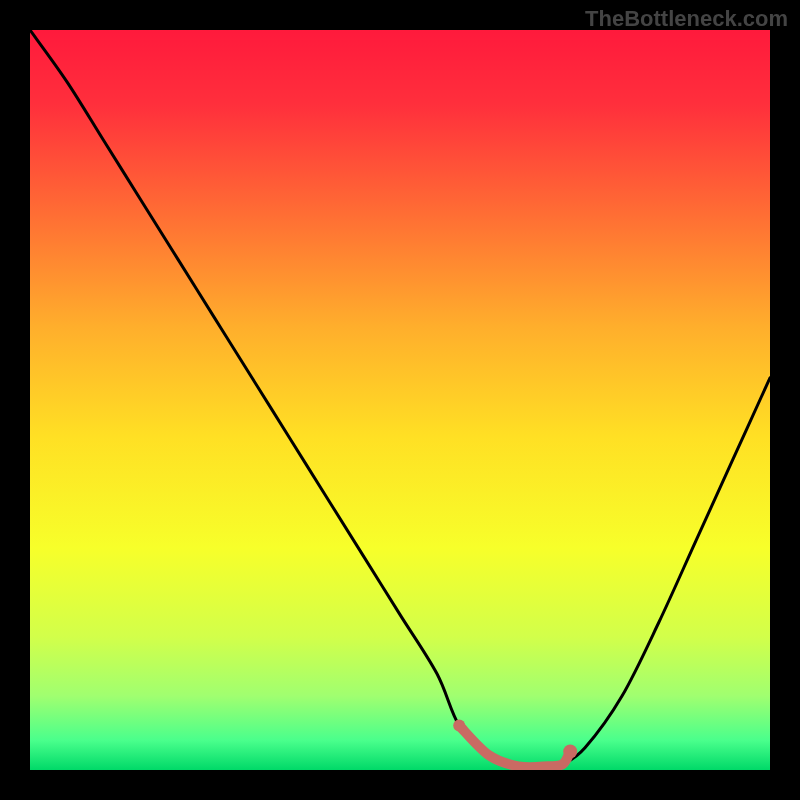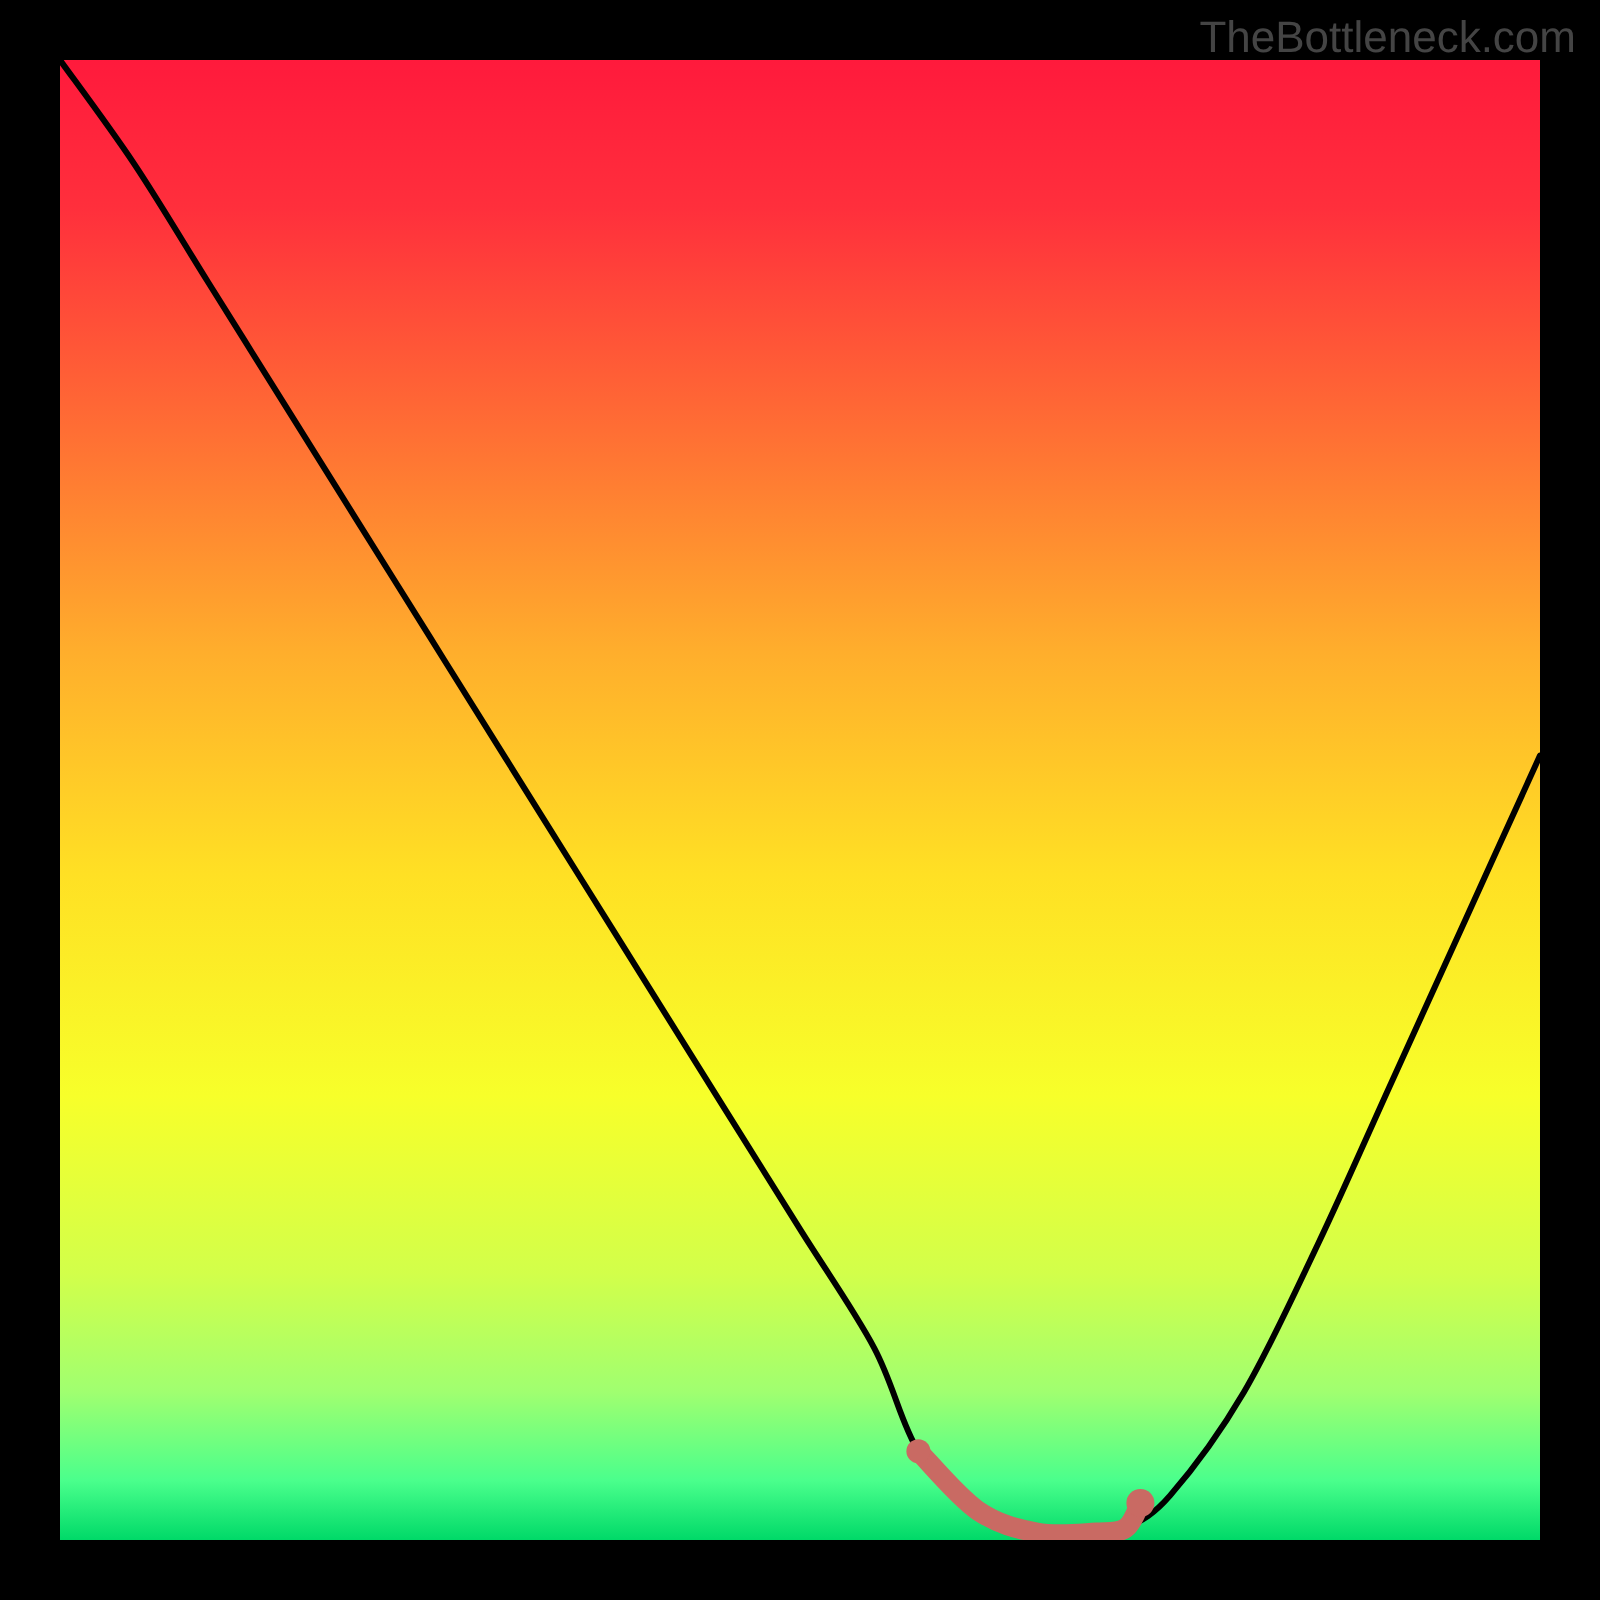--- a/index.html
+++ b/index.html
@@ -10,21 +10,21 @@
     background: #000;
     position: relative;
     font-family: Arial, sans-serif;
   }
   .watermark {
     position: absolute;
     top: 6px;
     right: 12px;
     color: #444;
     font-size: 22px;
-    font-weight: normal;
+    font-weight: bold;
     z-index: 10;
   }
   .plot-area {
     position: absolute;
     left: 30px;
     top: 30px;
     width: 740px;
     height: 740px;
     overflow: hidden;
   }

